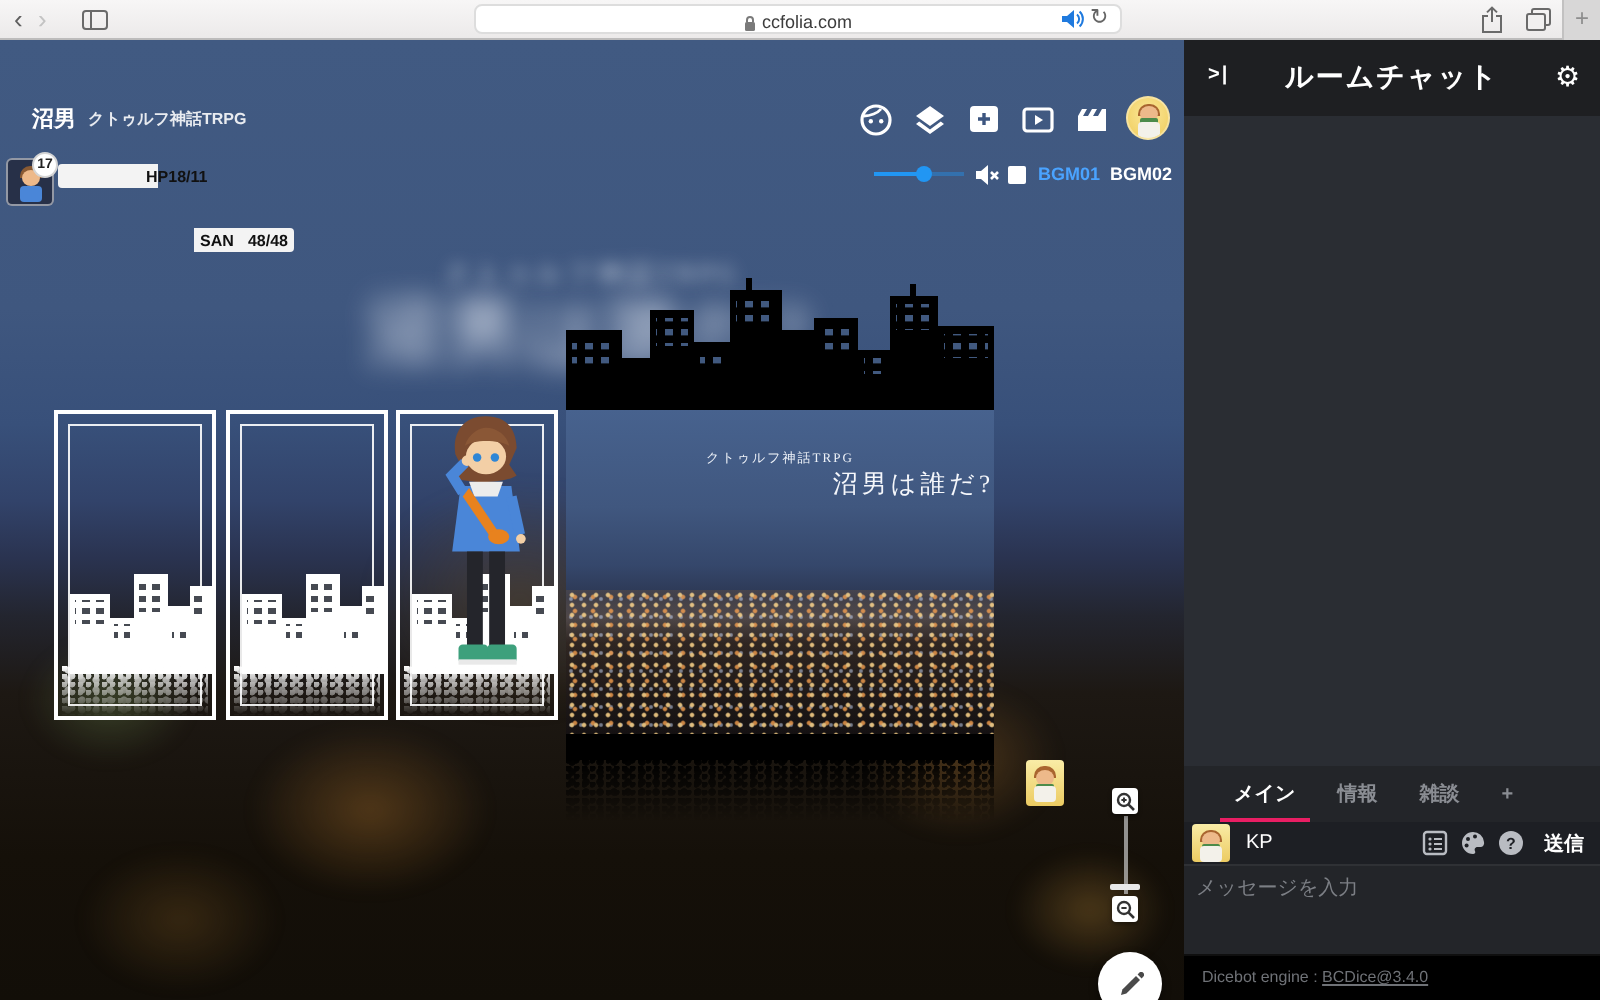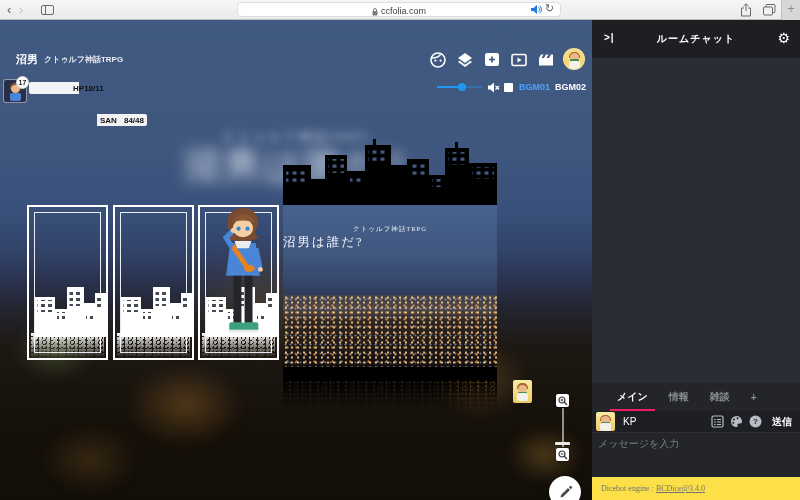--- a/index.html
+++ b/index.html
@@ -103,21 +103,21 @@
   #card-lights { position:absolute; left:0; top:160px; width:214px; height:72px; opacity:.9;
     background-image:
       radial-gradient(circle, rgba(255,215,140,.95) .7px, transparent 1.5px),
       radial-gradient(circle, rgba(255,165,80,.85) .7px, transparent 1.5px),
       radial-gradient(circle, rgba(210,225,255,.55) .6px, transparent 1.3px),
       linear-gradient(180deg, rgba(120,90,60,.35), rgba(20,16,14,.6));
     background-size:6px 5px, 9px 7px, 5px 9px, 100% 100%; }
   #card-smalltitle { position:absolute; left:0; top:90px; width:214px; text-align:center;
     color:#eef2f8; font-size:6.5px; letter-spacing:1px;
     font-family:"Liberation Serif","DejaVu Serif",serif; }
-  #card-bigtitle { position:absolute; left:0; top:99px; width:214px; text-align:left;
+  #card-bigtitle { position:absolute; left:0; top:99px; width:214px; text-align:right;
     color:#f5f7fb; font-size:12.5px; letter-spacing:2px;
     font-family:"Liberation Serif","DejaVu Serif",serif; }
   #card-band { position:absolute; left:0; top:232px; width:214px; height:13px; background:#000; }
   #card-speck { position:absolute; left:0; top:244px; width:214px; height:31px;
     background-image:
       radial-gradient(circle at 1px 1px, #000 40%, transparent 46%),
       radial-gradient(circle at 3px 2px, rgba(0,0,0,.95) 34%, transparent 42%);
     background-size:4px 4px, 7px 5px;
     -webkit-mask-image:linear-gradient(#000 0%, rgba(0,0,0,.5) 55%, transparent 100%);
     mask-image:linear-gradient(#000 0%, rgba(0,0,0,.5) 55%, transparent 100%); }
@@ -134,21 +134,21 @@
   #zoom-handle { left:555px; top:422px; width:15px; height:3px; background:#e8e8e8; border-radius:1px; z-index:6; }
   #fab { left:549px; top:456px; width:32px; height:32px; border-radius:50%; background:#fff;
     box-shadow:0 2px 5px rgba(0,0,0,.45); z-index:6; display:flex; align-items:center; justify-content:center; }
 
   
   #chat { left:592px; top:20px; width:208px; height:480px; background:#2a2d33; z-index:7; }
   #chat-header { position:absolute; left:0; top:0; width:208px; height:38px; background:#1e1f22;
     display:flex; align-items:center; }
   #collapse { position:absolute; left:12px; top:12px; color:#fff; font-size:10px; font-weight:bold;
     letter-spacing:1px; }
-  #chat-title { width:208px; text-align:center; color:#fff; font-size:10px; font-weight:bold;
+  #chat-title { width:208px; text-align:center; color:#fff; font-size:14px; font-weight:bold;
     letter-spacing:1px; }
   #gear { position:absolute; right:10px; top:10px; color:#fff; font-size:14px; line-height:16px; }
   #chat-body { position:absolute; left:0; top:38px; width:208px; height:325px; background:#2a2d33; }
 
   #tabs-row { position:absolute; left:0; top:363px; width:208px; height:28px; background:#232529;
     display:flex; align-items:center; padding-left:25px; gap:21px; }
   .tab { font-size:10px; font-weight:bold; color:#8a8d93; position:relative; }
   .tab.active { color:#fff;font-family:Liberation Serif, serif; }
   .tab.active::after { content:""; position:absolute; left:-7px; right:-7px; bottom:-7px; height:2.5px;
     background:#e91e63; }
@@ -158,22 +158,22 @@
     background:linear-gradient(#f9ecA6,#eccb62); position:relative; overflow:hidden; flex:none; }
   #name-val { color:#fff; font-size:10px; margin-left:8px; }
   #name-row .ico { width:13px; height:13px; color:#b9bcc2; flex:none; }
   #ico-sheet { margin-left:auto; }
   #ico-palette { margin-left:6px; }
   #ico-help { margin-left:6px; }
   #send-btn { color:#fff; font-size:10px; font-weight:bold; margin:0 8px 0 10px; }
   #msg-area { position:absolute; left:0; top:412px; width:208px; height:45px; background:#232529;
     border-top:1px solid rgba(255,255,255,.06); }
   #msg-placeholder { position:absolute; left:6px; top:4px; color:#7c7f85; font-size:10px; }
-  #chat-footer { position:absolute; left:0; top:457px; width:208px; height:23px; background:#fde047;
-    border-top:1px solid rgba(255,255,255,.06); color:#6f7277; font-size:8px; padding:6px 0 0 9px;font-family:Liberation Serif, serif; }
+  #chat-footer { position:absolute; left:0; top:457px; width:208px; height:23px; background:#000000;
+    border-top:1px solid rgba(255,255,255,.06); color:#6f7277; font-size:8px; padding:6px 0 0 9px; }
   #chat-footer a { color:#6f7277; text-decoration:underline; }
 
   svg { display:block; }
 </style>
 </head>
 <body>
 
 <div id="stage">
 
   <div id="browser" class="abs">
@@ -233,21 +233,21 @@
             <div class="body" style="background:#4a86d8;"></div>
           </div>
       </div>
       <div id="status-badge" class="abs">17</div>
       <div id="hp-pill" class="abs stat-pill">
         <span>HP</span>
         <span class="v">18/11</span>
       </div>
       <div id="san-pill" class="abs stat-pill">
         <span>SAN</span>
-        <span class="v">84/48</span>
+        <span class="v">48/48</span>
       </div>
     </div>
 
     <div class="abs tool" style="left:429px;">
       <svg viewBox="0 0 18 18" width="18" height="18">
           <circle cx="9" cy="9" r="7" fill="none" stroke="currentColor" stroke-width="1.6"></circle>
           <circle cx="6.4" cy="9.6" r="1.1" fill="currentColor"></circle>
           <circle cx="11.6" cy="9.6" r="1.1" fill="currentColor"></circle>
           <path d="M3 7 C6 7 10 5.5 11.5 3.5" fill="none" stroke="currentColor" stroke-width="1.4"></path>
         </svg>

